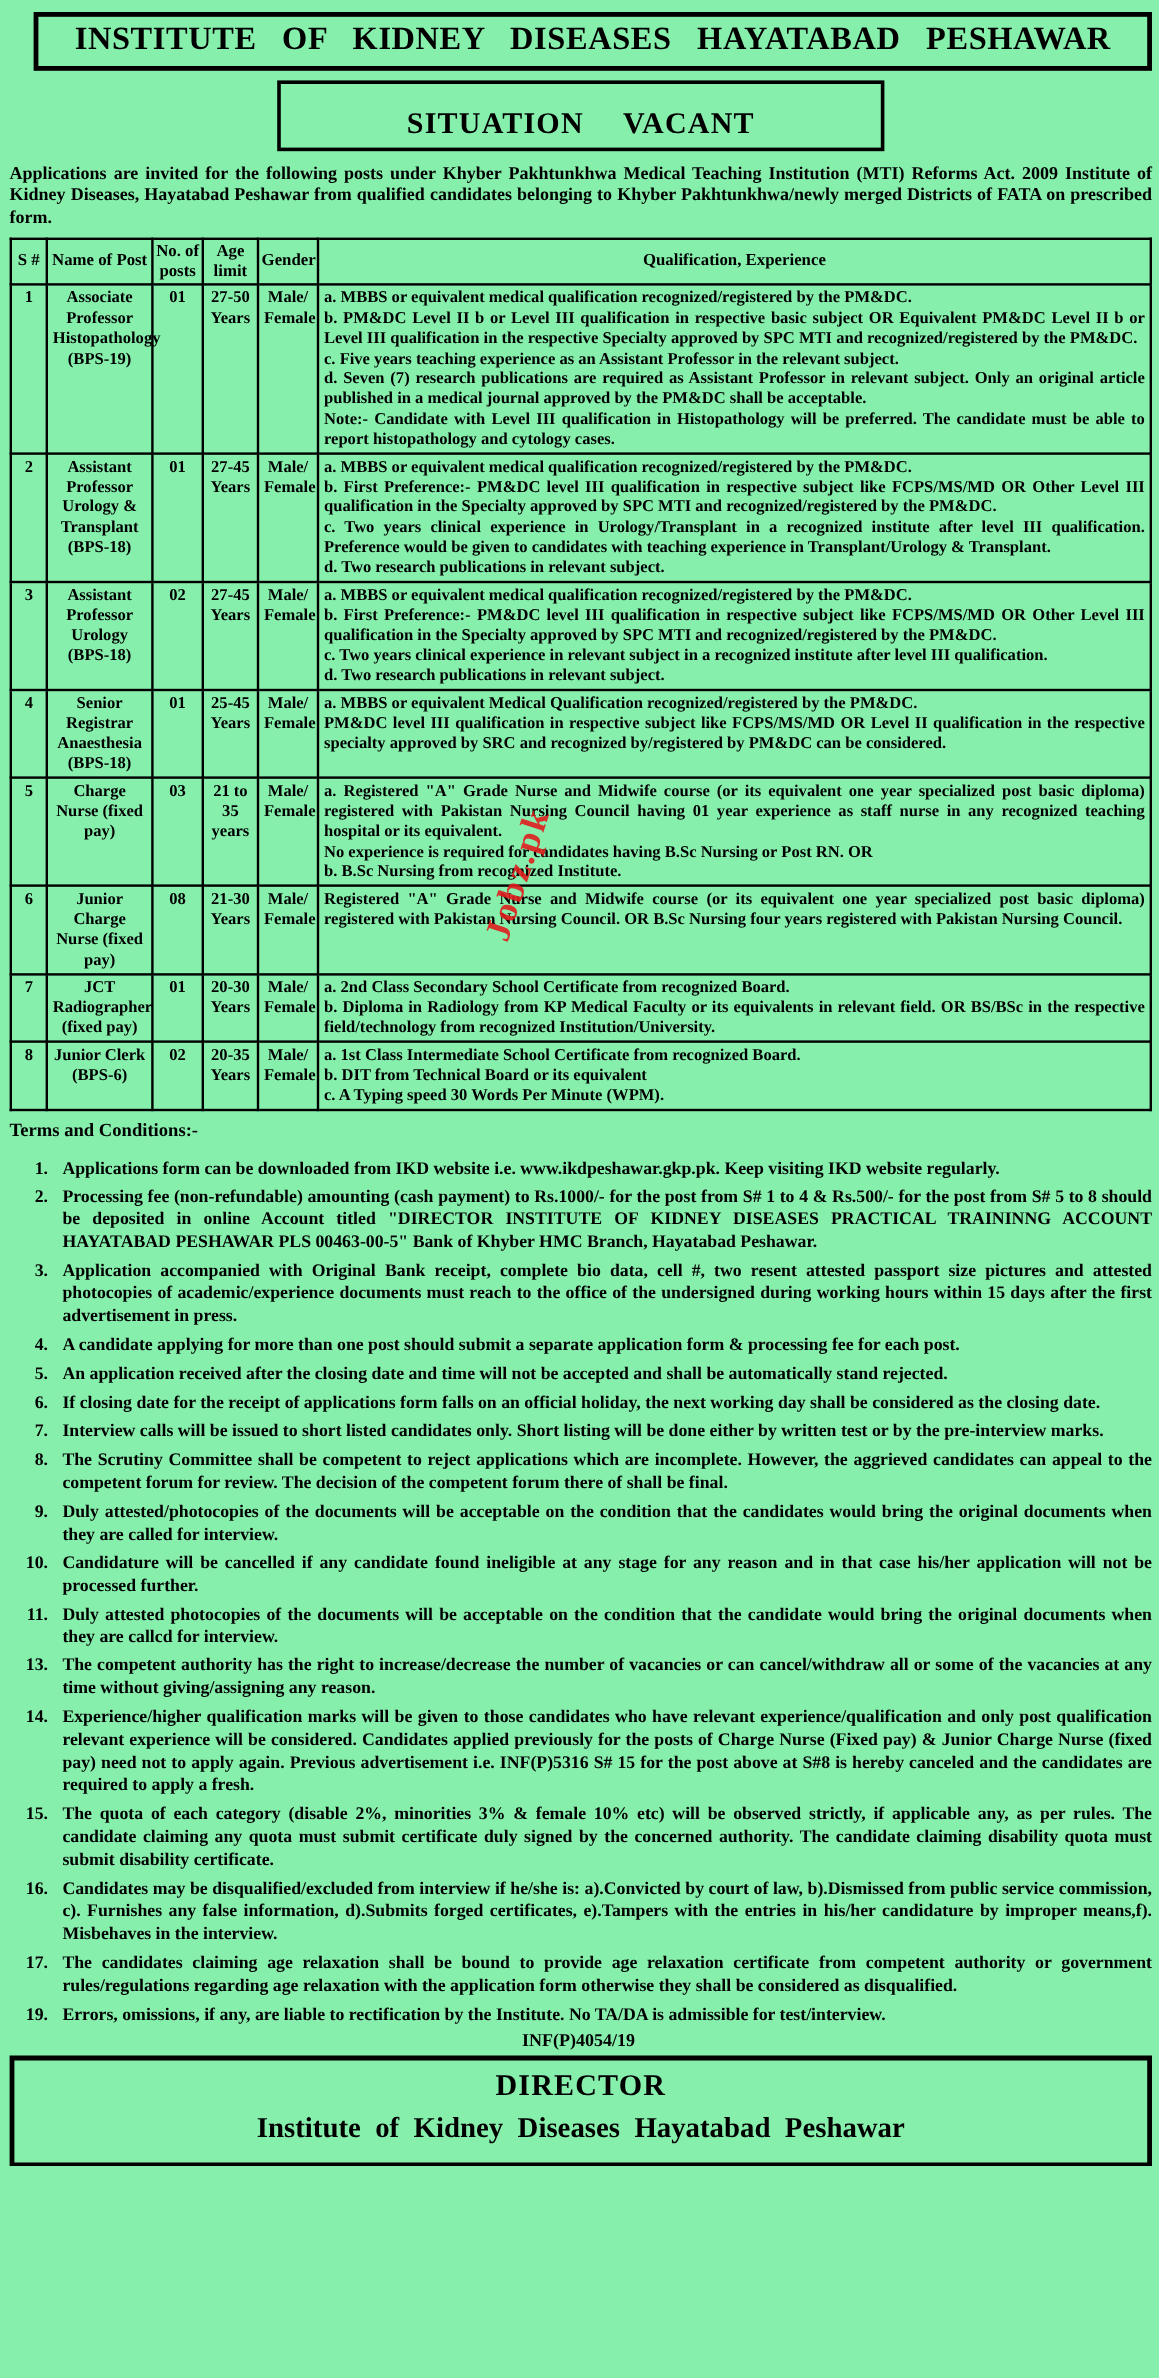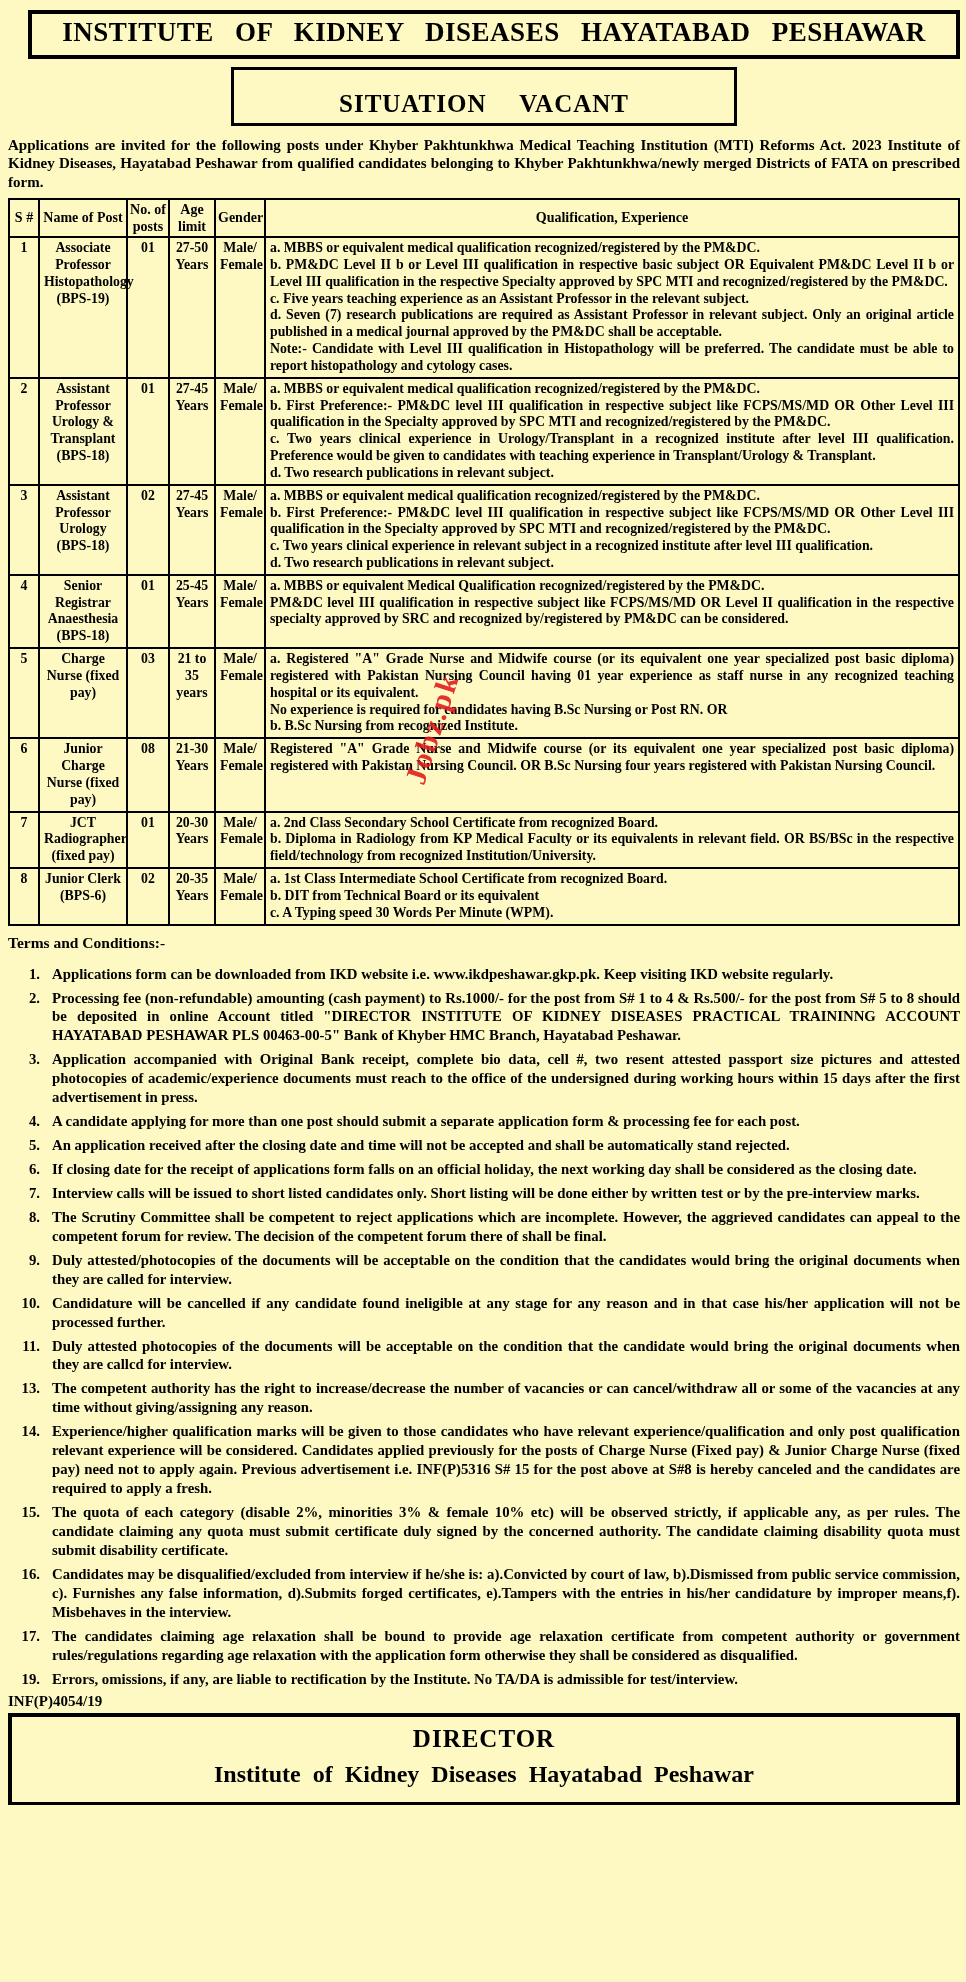--- a/index.html
+++ b/index.html
@@ -3,21 +3,21 @@
 <meta charset="utf-8">
 <style>
   html, body { margin: 0; padding: 0; background: #ffffff; }
   .page {
     position: relative;
     width: 966px;
     height: 1982px;
     box-sizing: border-box;
     padding: 6px 6px 0 8px;
     overflow: hidden;
-    background: #fef9c3;
+    background: #86efac;
     color: #000;
     font-family: "Liberation Serif", serif;
     font-weight: bold;
   }
   
   .institute-box {
     margin: 4px 0 8px 20px;
     border: 4px solid #000;
     padding: 4px 8px 7px;
     text-align: center;
@@ -66,21 +66,21 @@
   .col-gender { width: 50px; }
   .c-center { text-align: center; }
   .c-qual { text-align: justify; }
   .pre { white-space: pre-line; }
   
   .terms-title { font-size: 15.5px; margin: 6px 0 13px; }
   .term-row { display: flex; font-size: 14.8px; line-height: 1.28; margin-bottom: 5px; }
   .term-num { flex: 0 0 32px; text-align: right; }
   .term-text { flex: 1; margin-left: 12px; text-align: justify; }
   
-  .inf-ref { text-align: left; font-size: 15px; margin: 2px 4px 3px 0; }
+  .inf-ref { text-align: center; font-size: 15px; margin: 2px 4px 3px 0; }
   .director-box {
     border: 4px solid #000;
     border-bottom-width: 3px;
     text-align: center;
     padding: 8px 0 14px;
   }
   .director-name { font-size: 25px; letter-spacing: 1px; word-spacing: 8px; }
   .director-inst { font-size: 24px; margin-top: 8px; word-spacing: 6px; }
   
   .watermark {
@@ -102,21 +102,21 @@
 <div class="page">
 
   <div class="institute-box">
     <span>INSTITUTE OF KIDNEY DISEASES HAYATABAD PESHAWAR</span>
   </div>
 
   <div class="banner-box">
     <span>SITUATION VACANT</span>
   </div>
 
-  <div class="intro">Applications are invited for the following posts under Khyber Pakhtunkhwa Medical Teaching Institution (MTI) Reforms Act. 2023 Institute of Kidney Diseases, Hayatabad Peshawar from qualified candidates belonging to Khyber Pakhtunkhwa/newly merged Districts of FATA on prescribed form.</div>
+  <div class="intro">Applications are invited for the following posts under Khyber Pakhtunkhwa Medical Teaching Institution (MTI) Reforms Act. 2009 Institute of Kidney Diseases, Hayatabad Peshawar from qualified candidates belonging to Khyber Pakhtunkhwa/newly merged Districts of FATA on prescribed form.</div>
 
   <table class="posts">
     <colgroup>
       <col class="col-s">
         <col class="col-post">
         <col class="col-num">
         <col class="col-age">
         <col class="col-gender">
         <col>
     </colgroup>

